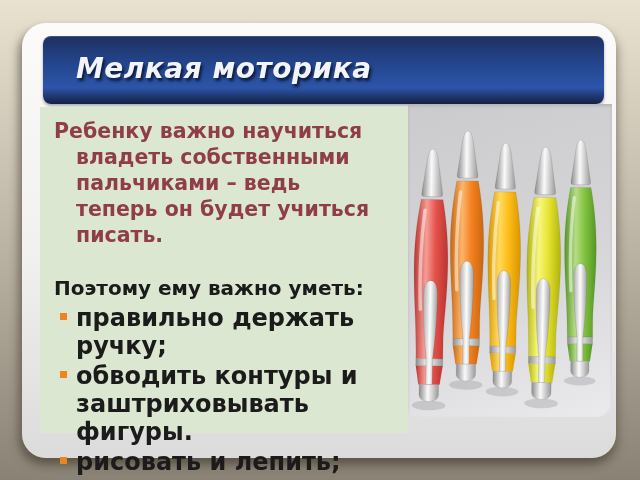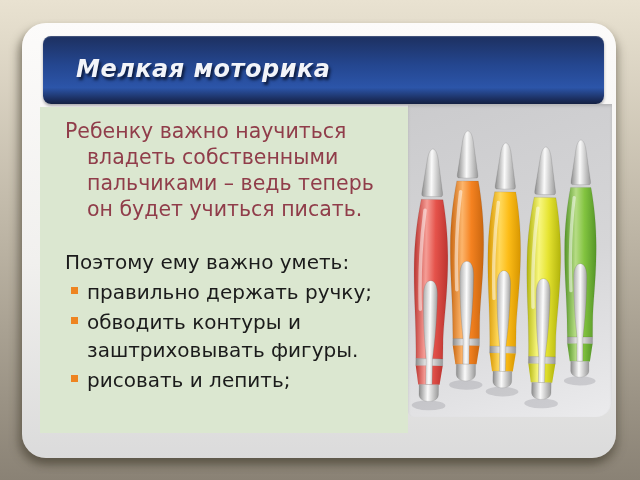--- a/index.html
+++ b/index.html
@@ -23,41 +23,42 @@
     box-shadow:-4px 6px 9px rgba(70,63,50,0.50), 3px 6px 9px rgba(70,63,50,0.35);
   }
   .titlebar{
     position:absolute;left:21px;top:13px;width:561px;height:68px;
     border-radius:8px;
     background:linear-gradient(180deg,var(--bar-top) 0%,var(--bar-mid) 42%,var(--bar-low) 76%,#1a2c5a 94%,var(--bar-edge) 100%);
     box-shadow:0 2px 3px rgba(30,30,40,0.35), inset 0 1px 1px rgba(255,255,255,0.18);
   }
   .titlebar .title{
     display:block;padding-left:33px;line-height:66px;
-    font-size:24px;font-weight:bold;font-style:italic;letter-spacing:0.5px;
+    font-size:28px;font-weight:bold;font-style:italic;letter-spacing:0.5px;
     color:var(--title-text);
     text-shadow:2px 3px 3px #0d1b3d;
     white-space:nowrap;
   }
   .textbox{
     position:absolute;left:18px;top:84px;width:368px;height:326px;
-    box-sizing:border-box;padding:11px 22px 0 25px;
+    box-sizing:border-box;padding:11px 22px 0 14px;
     background:var(--box-bg);
+    font-weight:bold;
   }
   .intro{
     margin:0;padding-left:22px;text-indent:-22px;
     font-size:20.5px;line-height:26px;color:var(--intro);
   }
   .list-header{
     margin:26px 0 0 0;font-size:20px;line-height:28px;color:var(--body);
   }
   ul.bullet-list{list-style:none;margin:2px 0 0 0;padding:0;}
   ul.bullet-list li{
     position:relative;padding-left:22px;margin:0 0 2px 0;
-    font-size:20px;line-height:28px;color:var(--body);
+    font-size:24px;line-height:28px;color:var(--body);
   }
   ul.bullet-list .bullet{
     position:absolute;left:6px;top:9px;width:7px;height:7px;
     background:var(--bullet);
   }
   .imagebox{
     position:absolute;left:386px;top:81px;width:204px;height:313px;
     border-radius:0 0 16px 6px;overflow:hidden;
     background:linear-gradient(160deg,var(--img-top) 0%,#d6d6d8 55%,var(--img-bottom) 100%);
     box-shadow:inset 0 2px 3px rgba(0,0,0,0.12);

